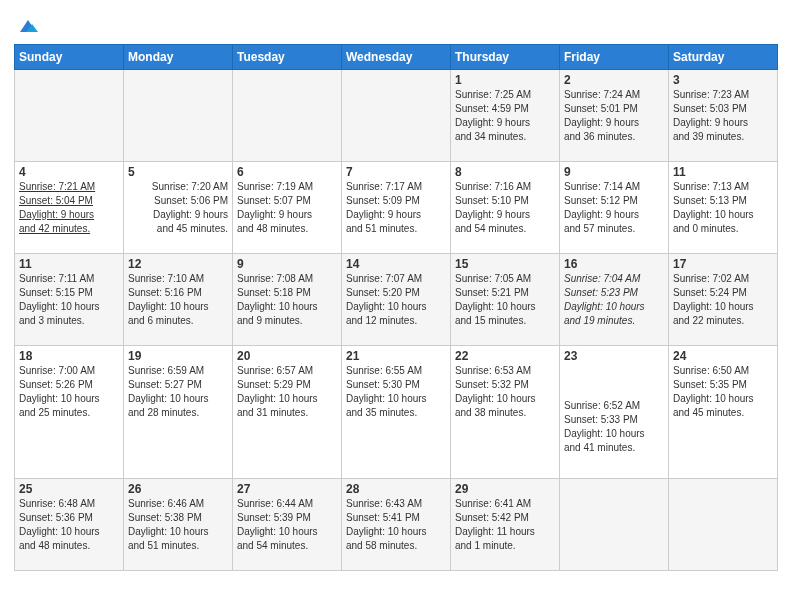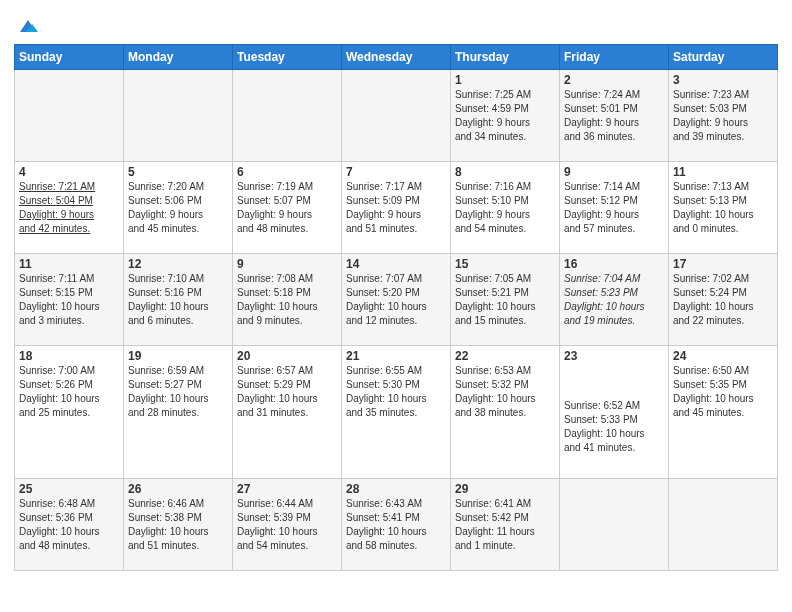--- a/index.html
+++ b/index.html
@@ -163,21 +163,21 @@
         <tr>
           <td>
             <span class="day-num">4</span>
             <div class="day-detail" style="white-space: pre-line; text-decoration: underline;">Sunrise: 7:21 AM
 Sunset: 5:04 PM
 Daylight: 9 hours
 and 42 minutes.</div>
           </td>
           <td>
             <span class="day-num">5</span>
-            <div class="day-detail" style="white-space: pre-line;">Sunrise: 7:20 AM
+            <div class="day-detail" style="white-space: pre-line; text-align: right;">Sunrise: 7:20 AM
 Sunset: 5:06 PM
 Daylight: 9 hours
 and 45 minutes.</div>
           </td>
           <td>
             <span class="day-num">6</span>
             <div class="day-detail" style="white-space: pre-line;">Sunrise: 7:19 AM
 Sunset: 5:07 PM
 Daylight: 9 hours
 and 48 minutes.</div>

